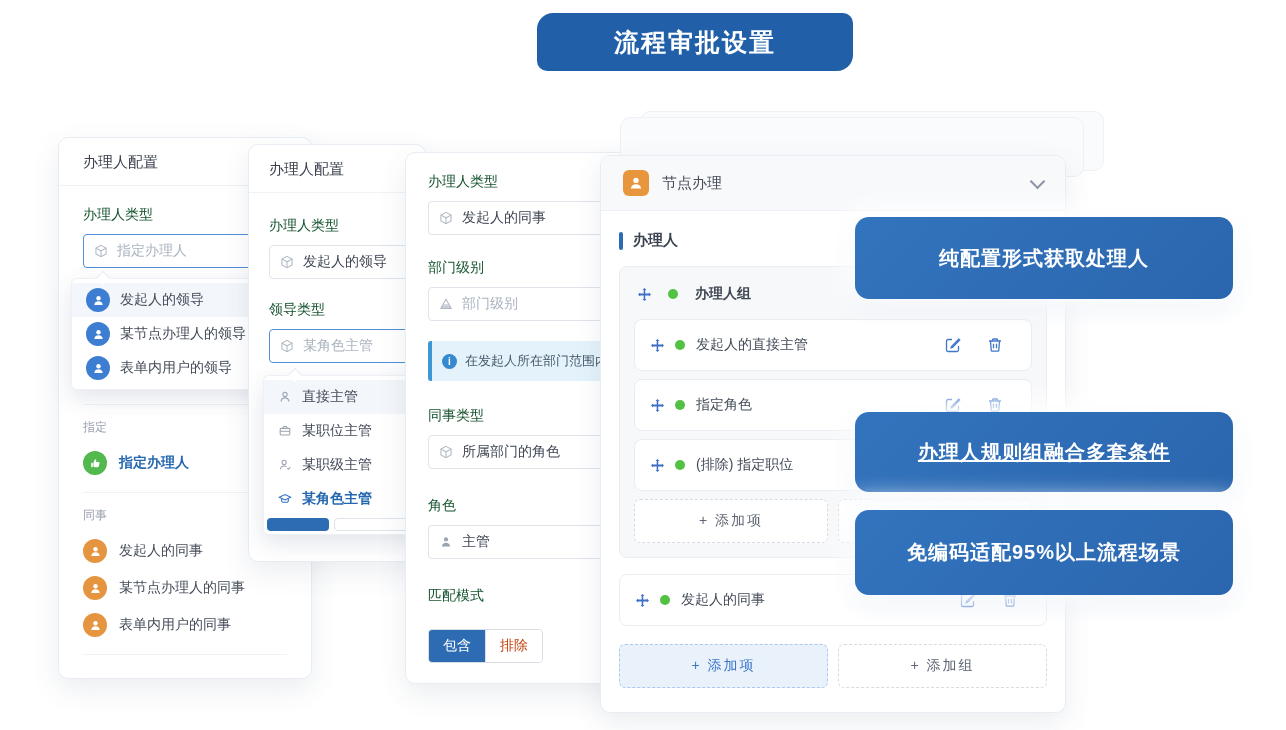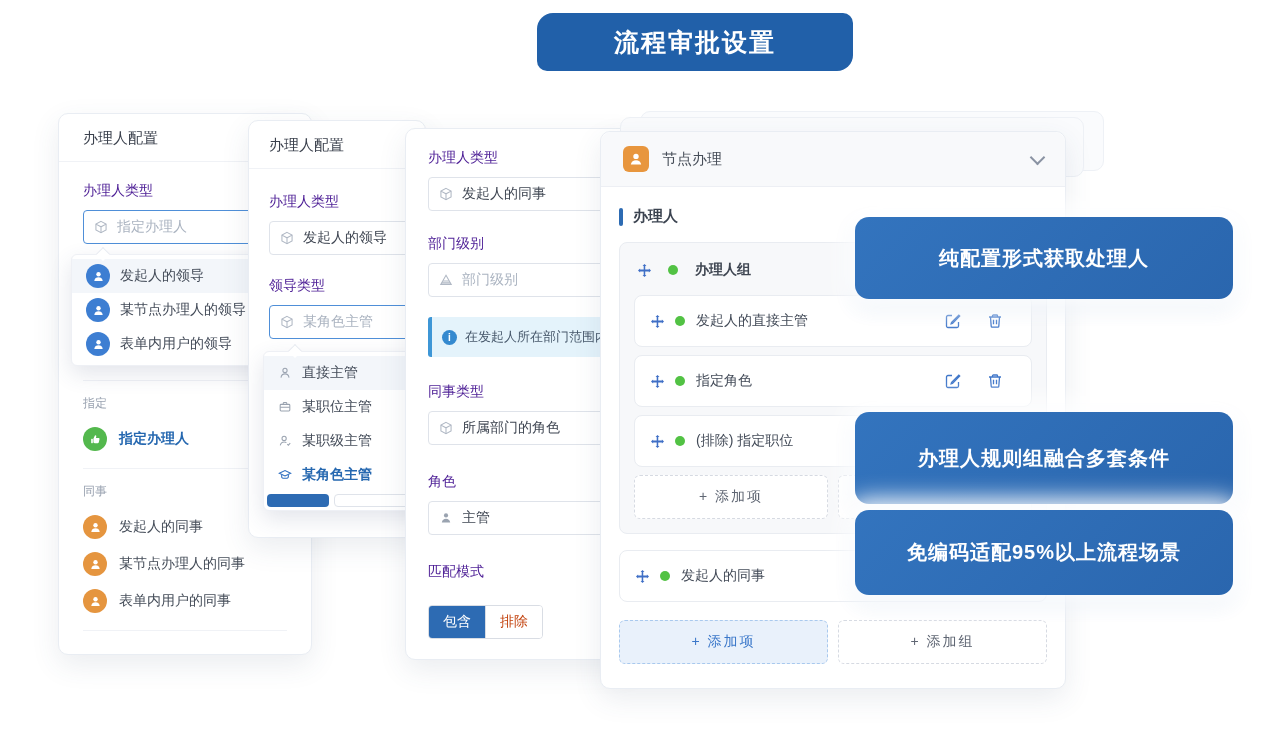--- a/index.html
+++ b/index.html
@@ -8,25 +8,25 @@
   .stage{position:absolute;inset:0;}
 
   
   .badge{position:absolute;left:537px;top:13px;width:316px;height:58px;
     background:#2160a9;border-radius:16px 10px 16px 10px;color:#fff;
     font-size:25px;font-weight:700;letter-spacing:2px;
     display:flex;align-items:center;justify-content:center;}
 
   
   .card{position:absolute;background:#fff;border:1px solid #e9edf3;border-radius:10px;
-    box-shadow:0 10px 28px rgba(54,74,112,.10);}
+    box-shadow:0 10px 28px rgba(54,74,112,.10);margin-top:24px;}
   .card-title{font-size:15px;color:#3b414d;font-weight:500;padding:15px 24px 13px;}
   .hr-full{border-top:1px solid #f0f2f6;}
   .hr{border-top:1px solid #f0f2f6;margin:14px 0;}
-  .lbl{font-size:14px;color:#4c1d95;margin:0 0 10px;font-family:Liberation Serif, serif;}
+  .lbl{font-size:14px;color:#14532d;margin:0 0 10px;font-family:Liberation Serif, serif;}
   .sec{font-size:12px;color:#99a2b0;margin:12px 0 12px;}
 
   .select{height:34px;border:1px solid #dfe3ea;border-radius:4px;background:#fff;
     display:flex;align-items:center;gap:9px;padding:0 10px;font-size:14px;box-sizing:border-box;}
   .select.focus{border-color:#4f8fd8;}
   .select .val{color:#3f4652;white-space:nowrap;}
   .select .ph{color:#aab3c0;white-space:nowrap;}
 
   .dd{background:#fff;border:1px solid #eef0f5;border-radius:6px;position:relative;
     box-shadow:0 8px 22px rgba(54,74,112,.14);padding:4px 0;}
@@ -114,21 +114,21 @@
   .grp-add{margin-top:4px;}
 
   
   .callout{position:absolute;left:855px;width:378px;height:82px;border-radius:14px;
     background:linear-gradient(135deg,#3374be 0%,#2a66ae 100%);
     color:#fff;font-size:20px;font-weight:700;letter-spacing:1px;
     display:flex;align-items:center;justify-content:center;z-index:50;
     box-shadow:0 0 22px 12px rgba(255,255,255,.92),0 8px 20px rgba(45,107,179,.18);}
   .co1{top:217px;}
   .co2{top:316px;}
-  .co3{top:412px;height:92px;}
+  .co3{top:412px;height:80px;text-decoration:underline;}
   .co4{top:510px;height:85px;}
 
   .i14{width:14px;height:14px;flex:none;}
   .i13{width:13px;height:13px;flex:none;}
   .i16{width:16px;height:16px;flex:none;}
 </style>
 </head>
 <body>
 
 <div class="stage">

